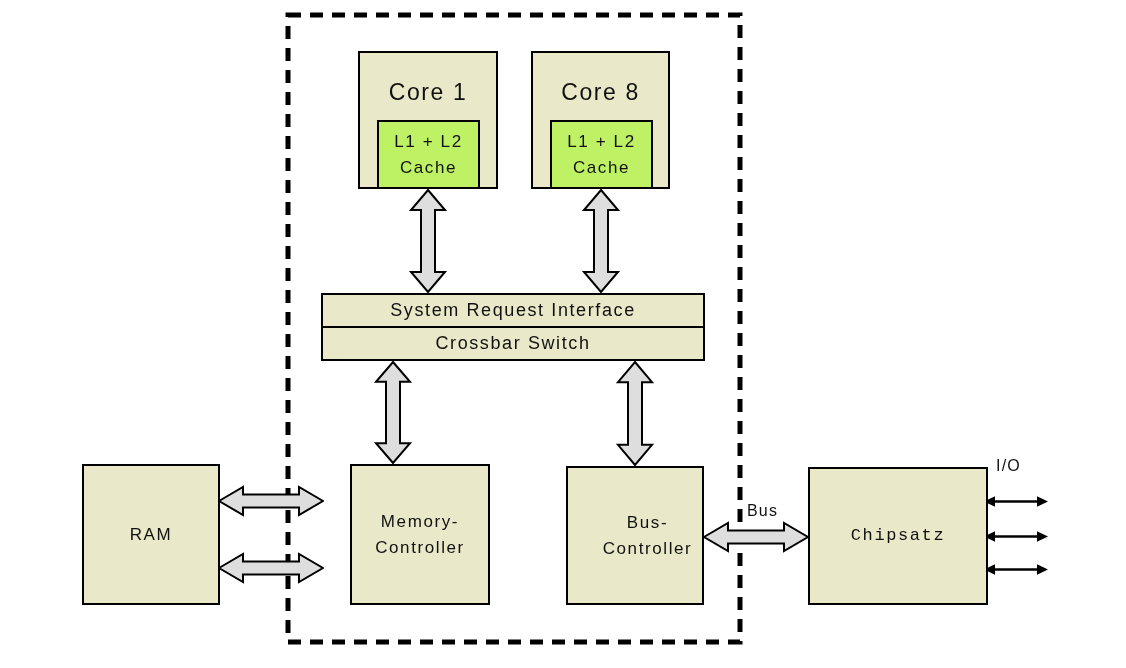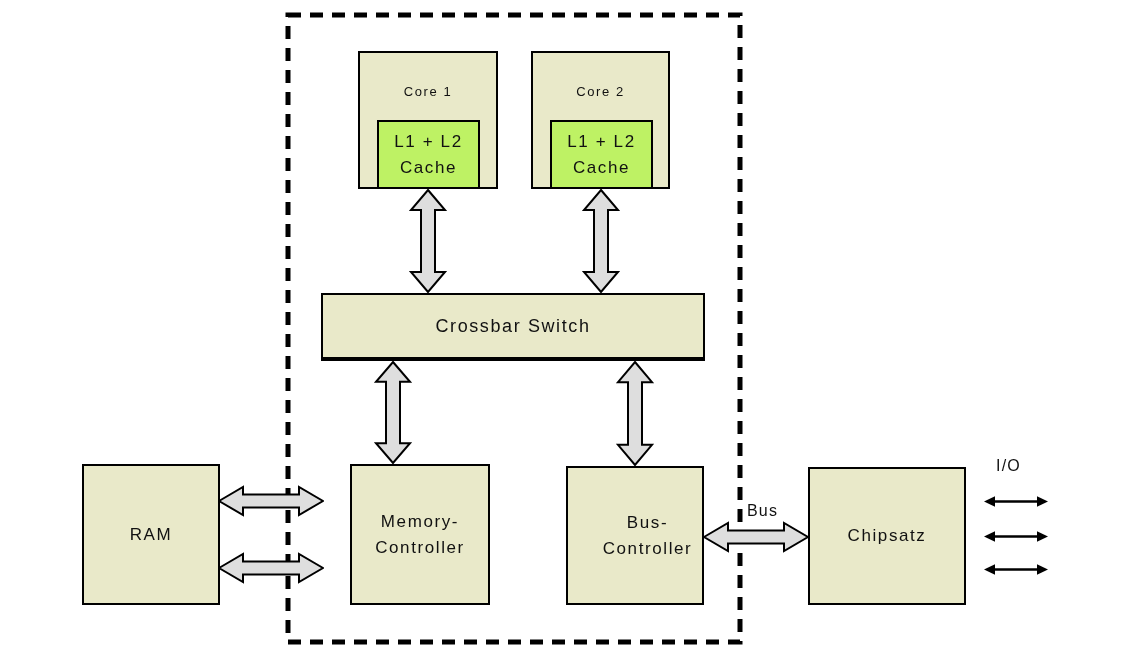--- a/index.html
+++ b/index.html
@@ -29,21 +29,21 @@
     font-size:17px;
     letter-spacing:1.6px;
     line-height:26px;
     z-index:3;
   }
   .node.white{background:#bef264;}
   .core-label{
     position:absolute;
     top:26px;left:0;right:0;
     text-align:center;
-    font-size:13px;
+    font-size:23px;
     letter-spacing:1.6px;
   }
   .bar{
     position:absolute;
     left:321px;top:293px;
     width:384px;height:68px;
     border:2px solid var(--line);
     background:var(--node-fill);
     display:flex;flex-direction:column;
     z-index:3;
@@ -73,56 +73,57 @@
 <div class="stage">
 
   <svg class="dashed-boundary" width="458" height="634">
     <rect x="3" y="3" width="452" height="627" fill="none" stroke="#000" stroke-width="5" stroke-dasharray="13 9"></rect>
   </svg>
 
   <div class="node" style="left:358px;top:51px;width:140px;height:138px;">
     <div class="core-label">Core 1</div>
   </div>
   <div class="node" style="left:531px;top:51px;width:139px;height:138px;">
-    <div class="core-label">Core 2</div>
+    <div class="core-label">Core 8</div>
   </div>
 
   <div class="node white" style="left:377px;top:120px;width:103px;height:69px;">
     <div>
       <div>L1 + L2</div>
       <div>Cache</div>
     </div>
   </div>
   <div class="node white" style="left:550px;top:120px;width:103px;height:69px;">
     <div>
       <div>L1 + L2</div>
       <div>Cache</div>
     </div>
   </div>
 
   <div class="bar">
+    <div class="row">System Request Interface</div>
     <div class="row">Crossbar Switch</div>
   </div>
 
   <div class="node" style="left:82px;top:464px;width:138px;height:141px;">
     <div>RAM</div>
   </div>
   <div class="node" style="left:323px;top:464px;width:140px;height:141px;margin-left:27px;">
     <div>
       <div>Memory-</div>
       <div>Controller</div>
     </div>
   </div>
   <div class="node" style="left:566px;top:466px;width:138px;height:139px;padding-left:25px;">
     <div>
       <div>Bus-</div>
       <div>Controller</div>
     </div>
   </div>
-  <div class="node" style="left:808px;top:467px;width:158px;height:138px;">
+  <div class="node" style="left:808px;top:467px;width:180px;height:138px;font-family:Liberation Mono, monospace;">
     <div>Chipsatz</div>
   </div>
 
   <div class="arrow" style="left:408px;top:189px;width:40px;height:104px;">
     <svg viewBox="0 0 40 104" preserveAspectRatio="none">
       <polygon class="blockarrow-fill" points="20,1 37,21 27,21 27,83 37,83 20,103 3,83 13,83 13,21 3,21"></polygon>
     </svg>
   </div>
   <div class="arrow" style="left:581px;top:189px;width:40px;height:104px;">
     <svg viewBox="0 0 40 104" preserveAspectRatio="none">

